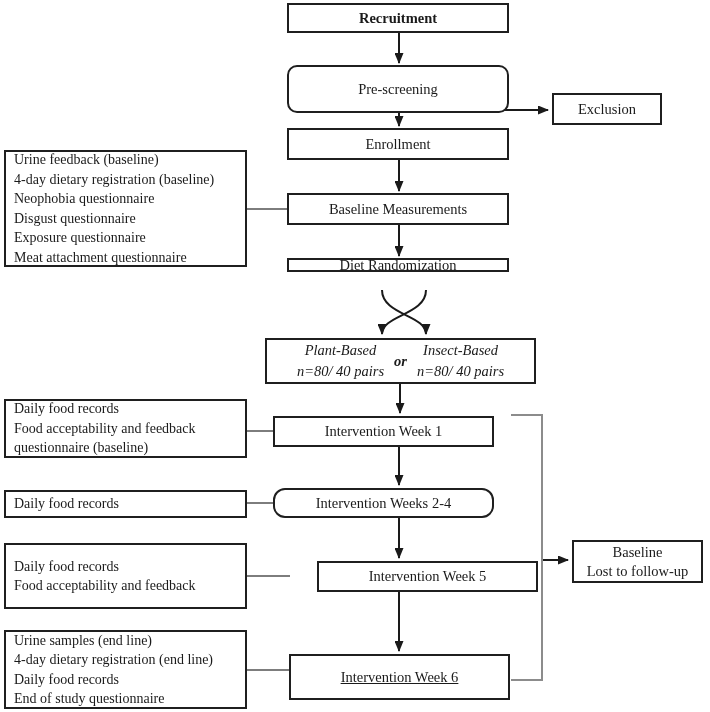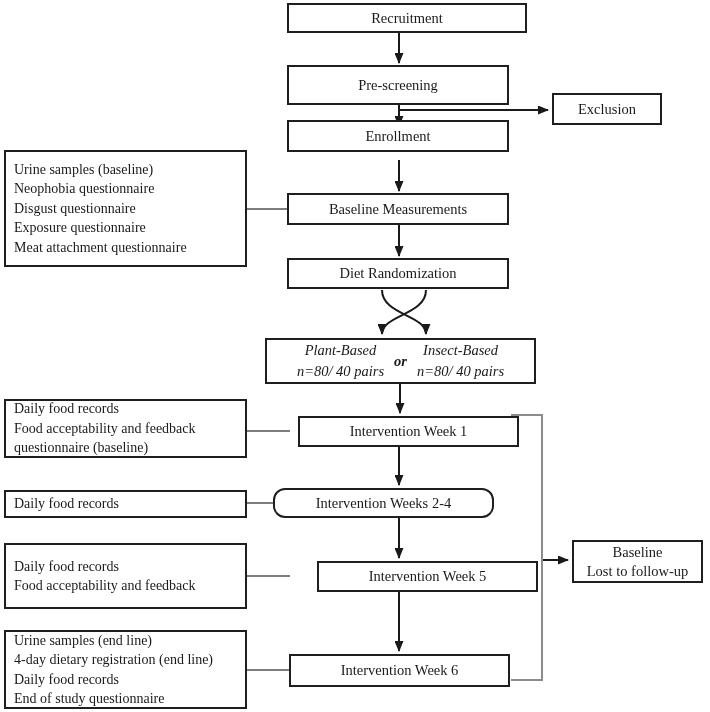--- a/index.html
+++ b/index.html
@@ -78,71 +78,72 @@
       <line x1="247" y1="209" x2="288" y2="209"></line>
       <line x1="247" y1="431" x2="290" y2="431"></line>
       <line x1="247" y1="503" x2="290" y2="503"></line>
       <line x1="247" y1="576" x2="290" y2="576"></line>
       <line x1="247" y1="670" x2="290" y2="670"></line>
     </g>
 
     <path d="M511,415 L542,415 L542,680 L511,680" stroke="#8c8c8c" stroke-width="2" fill="none"></path>
   </svg>
 
-  <div class="box" style="left:287px; top:3px;   width:240px; height:30px;">
+  <div class="box" style="left:287px; top:3px;   width:222px; height:30px;font-weight:bold;">
       <span>Recruitment</span>
     </div>
-  <div class="box" style="left:287px; top:65px;  width:222px; height:40px;">
+  <div class="box" style="left:287px; top:65px;  width:222px; height:48px;border-radius:10px;">
       <span>Pre-screening</span>
     </div>
-  <div class="box" style="left:287px; top:120px; width:222px; height:32px;">
+  <div class="box" style="left:287px; top:128px; width:222px; height:32px;">
       <span>Enrollment</span>
     </div>
   <div class="box" style="left:287px; top:193px; width:222px; height:32px;">
       <span>Baseline Measurements</span>
     </div>
-  <div class="box" style="left:287px; top:258px; width:222px; height:31px;">
+  <div class="box" style="left:287px; top:258px; width:222px; height:14px;">
       <span>Diet Randomization</span>
     </div>
 
   <div class="box" style="left:265px; top:338px; width:271px; height:46px;font-style:italic;">
     <div class="arm">
       <div>Plant-Based</div>
       <div>n=80/ 40 pairs</div>
     </div>
     <span class="or">or</span>
     <div class="arm">
       <div>Insect-Based</div>
       <div>n=80/ 40 pairs</div>
     </div>
   </div>
 
-  <div class="box" style="left:298px; top:416px; width:221px; height:31px;">
+  <div class="box" style="left:273px; top:416px; width:221px; height:31px;">
       <span>Intervention Week 1</span>
     </div>
   <div class="box" style="left:273px; top:488px; width:221px; height:30px;border-radius:12px;">
       <span>Intervention Weeks 2-4</span>
     </div>
   <div class="box" style="left:289px; top:561px; width:221px; height:31px;margin-left:28px;">
       <span>Intervention Week 5</span>
     </div>
-  <div class="box" style="left:289px; top:654px; width:221px; height:33px;">
+  <div class="box" style="left:289px; top:654px; width:221px; height:46px;text-decoration:underline;">
       <span>Intervention Week 6</span>
     </div>
 
   <div class="box" style="left:552px; top:93px; width:110px; height:32px;">
       <span>Exclusion</span>
     </div>
   <div class="box two-line" style="left:572px; top:540px; width:131px; height:43px; flex-direction:column;">
     <div>Baseline</div>
     <div>Lost to follow-up</div>
   </div>
 
   <div class="note" style="left:4px; top:150px; width:243px; height:117px;">
-    <div>Urine samples (baseline)</div>
+    <div>Urine feedback (baseline)</div>
+    <div>4-day dietary registration (baseline)</div>
     <div>Neophobia questionnaire</div>
     <div>Disgust questionnaire</div>
     <div>Exposure questionnaire</div>
     <div>Meat attachment questionnaire</div>
   </div>
 
   <div class="note" style="left:4px; top:399px; width:243px; height:59px;">
     <div>Daily food records</div>
     <div>Food acceptability and feedback</div>
     <div>questionnaire (baseline)</div>

